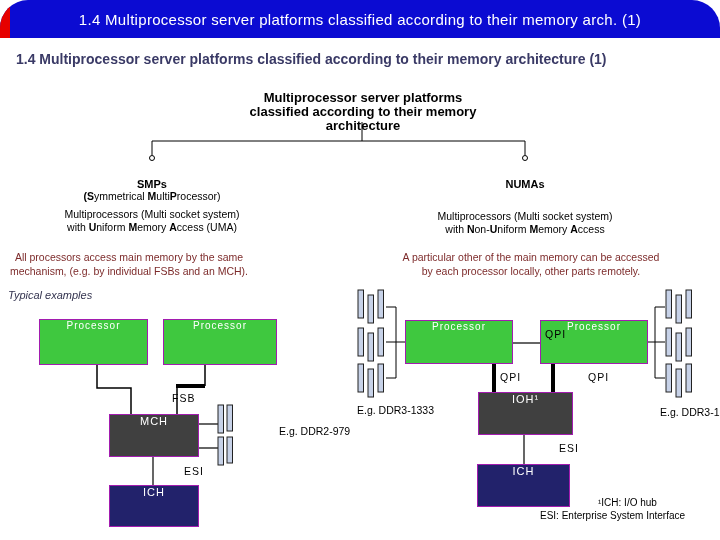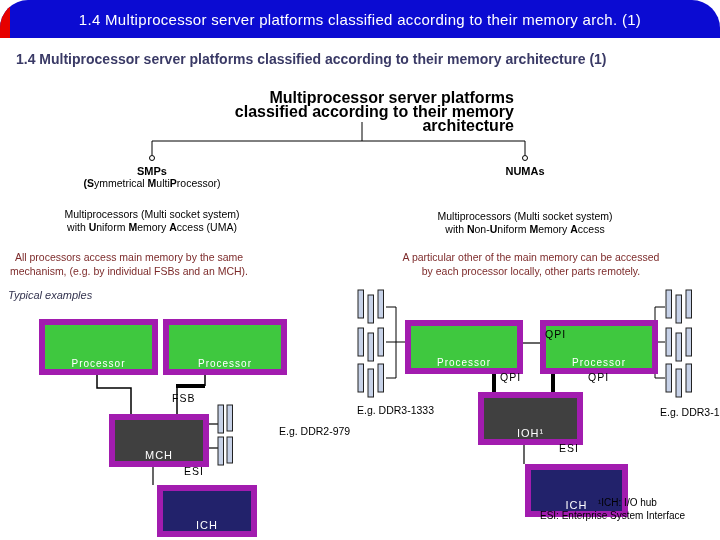--- a/index.html
+++ b/index.html
@@ -7,33 +7,33 @@
          font-family:"Liberation Sans",sans-serif;color:#000;border-radius:28px;}
   
   .titlebar{position:absolute;left:0;top:0;width:720px;height:38px;background:#0b0bd2;
             display:flex;align-items:center;justify-content:center;}
   .titlebar .red{position:absolute;left:0;top:0;width:10px;height:38px;background:#e60000;}
   .titlebar .txt{color:#ffffff;font-size:15px;letter-spacing:0.3px;}
   
   .heading{position:absolute;left:16px;top:51px;width:710px;font-size:14px;font-weight:bold;
            color:#3a3a66;white-space:nowrap;}
   
-  .tree-root{position:absolute;left:212px;top:91px;width:302px;text-align:right;
-             font-size:16px;font-weight:bold;line-height:14px;}
-  .branch-label{position:absolute;text-align:center;font-size:11px;font-weight:bold;}
+  .tree-root{position:absolute;left:212px;top:91px;width:302px;text-align:center;
+             font-size:13px;font-weight:bold;line-height:14px;}
+  .branch-label{position:absolute;text-align:center;font-size:11px;font-weight:bold;margin-top:13px;}
   .branch-sub{position:absolute;text-align:center;font-size:10.5px;line-height:13px;}
   .note{position:absolute;text-align:center;font-size:10.5px;line-height:14px;color:#7d2b2b;}
   .examples{position:absolute;left:8px;top:289px;font-style:italic;font-size:11px;color:#33334f;}
   
-  .box{position:absolute;border:6px solid #a21caf;color:#fff;display:flex;align-items:flex-end;
+  .box{position:absolute;border:1px solid #a21caf;color:#fff;display:flex;align-items:flex-start;
        justify-content:center;font-size:10px;letter-spacing:1px;}
   .box.green{background:#3fc83f;}
   .box.gray{background:#404040;font-size:11px;}
   .box.darkgray{background:#404040;font-size:11px;}
-  .box.navy{background:#22226b;font-size:11px;margin-left:48px;}
+  .box.navy{background:#22226b;font-size:11px;}
   .lbl{position:absolute;font-size:10.5px;white-space:nowrap;color:#000;padding-left:32px;}
   .lbl.spread{letter-spacing:1px;}
   .fnote{position:absolute;font-size:10px;white-space:nowrap;color:#000;}
   svg.layer{position:absolute;left:0;top:0;width:720px;height:540px;pointer-events:none;}
 </style>
 </head>
 <body>
 
 <div class="slide">
 

